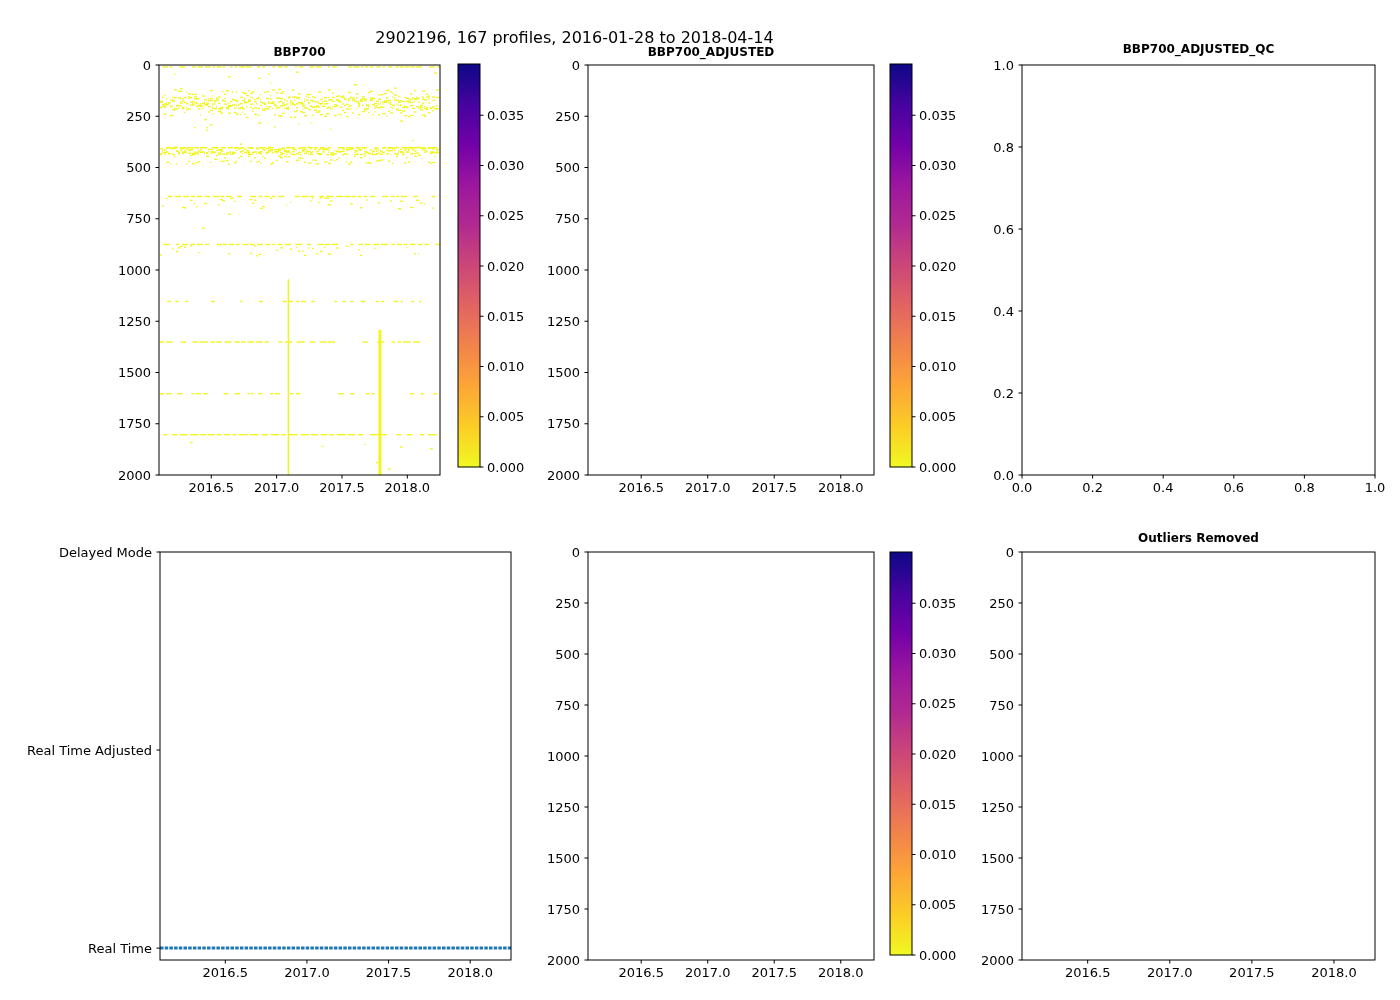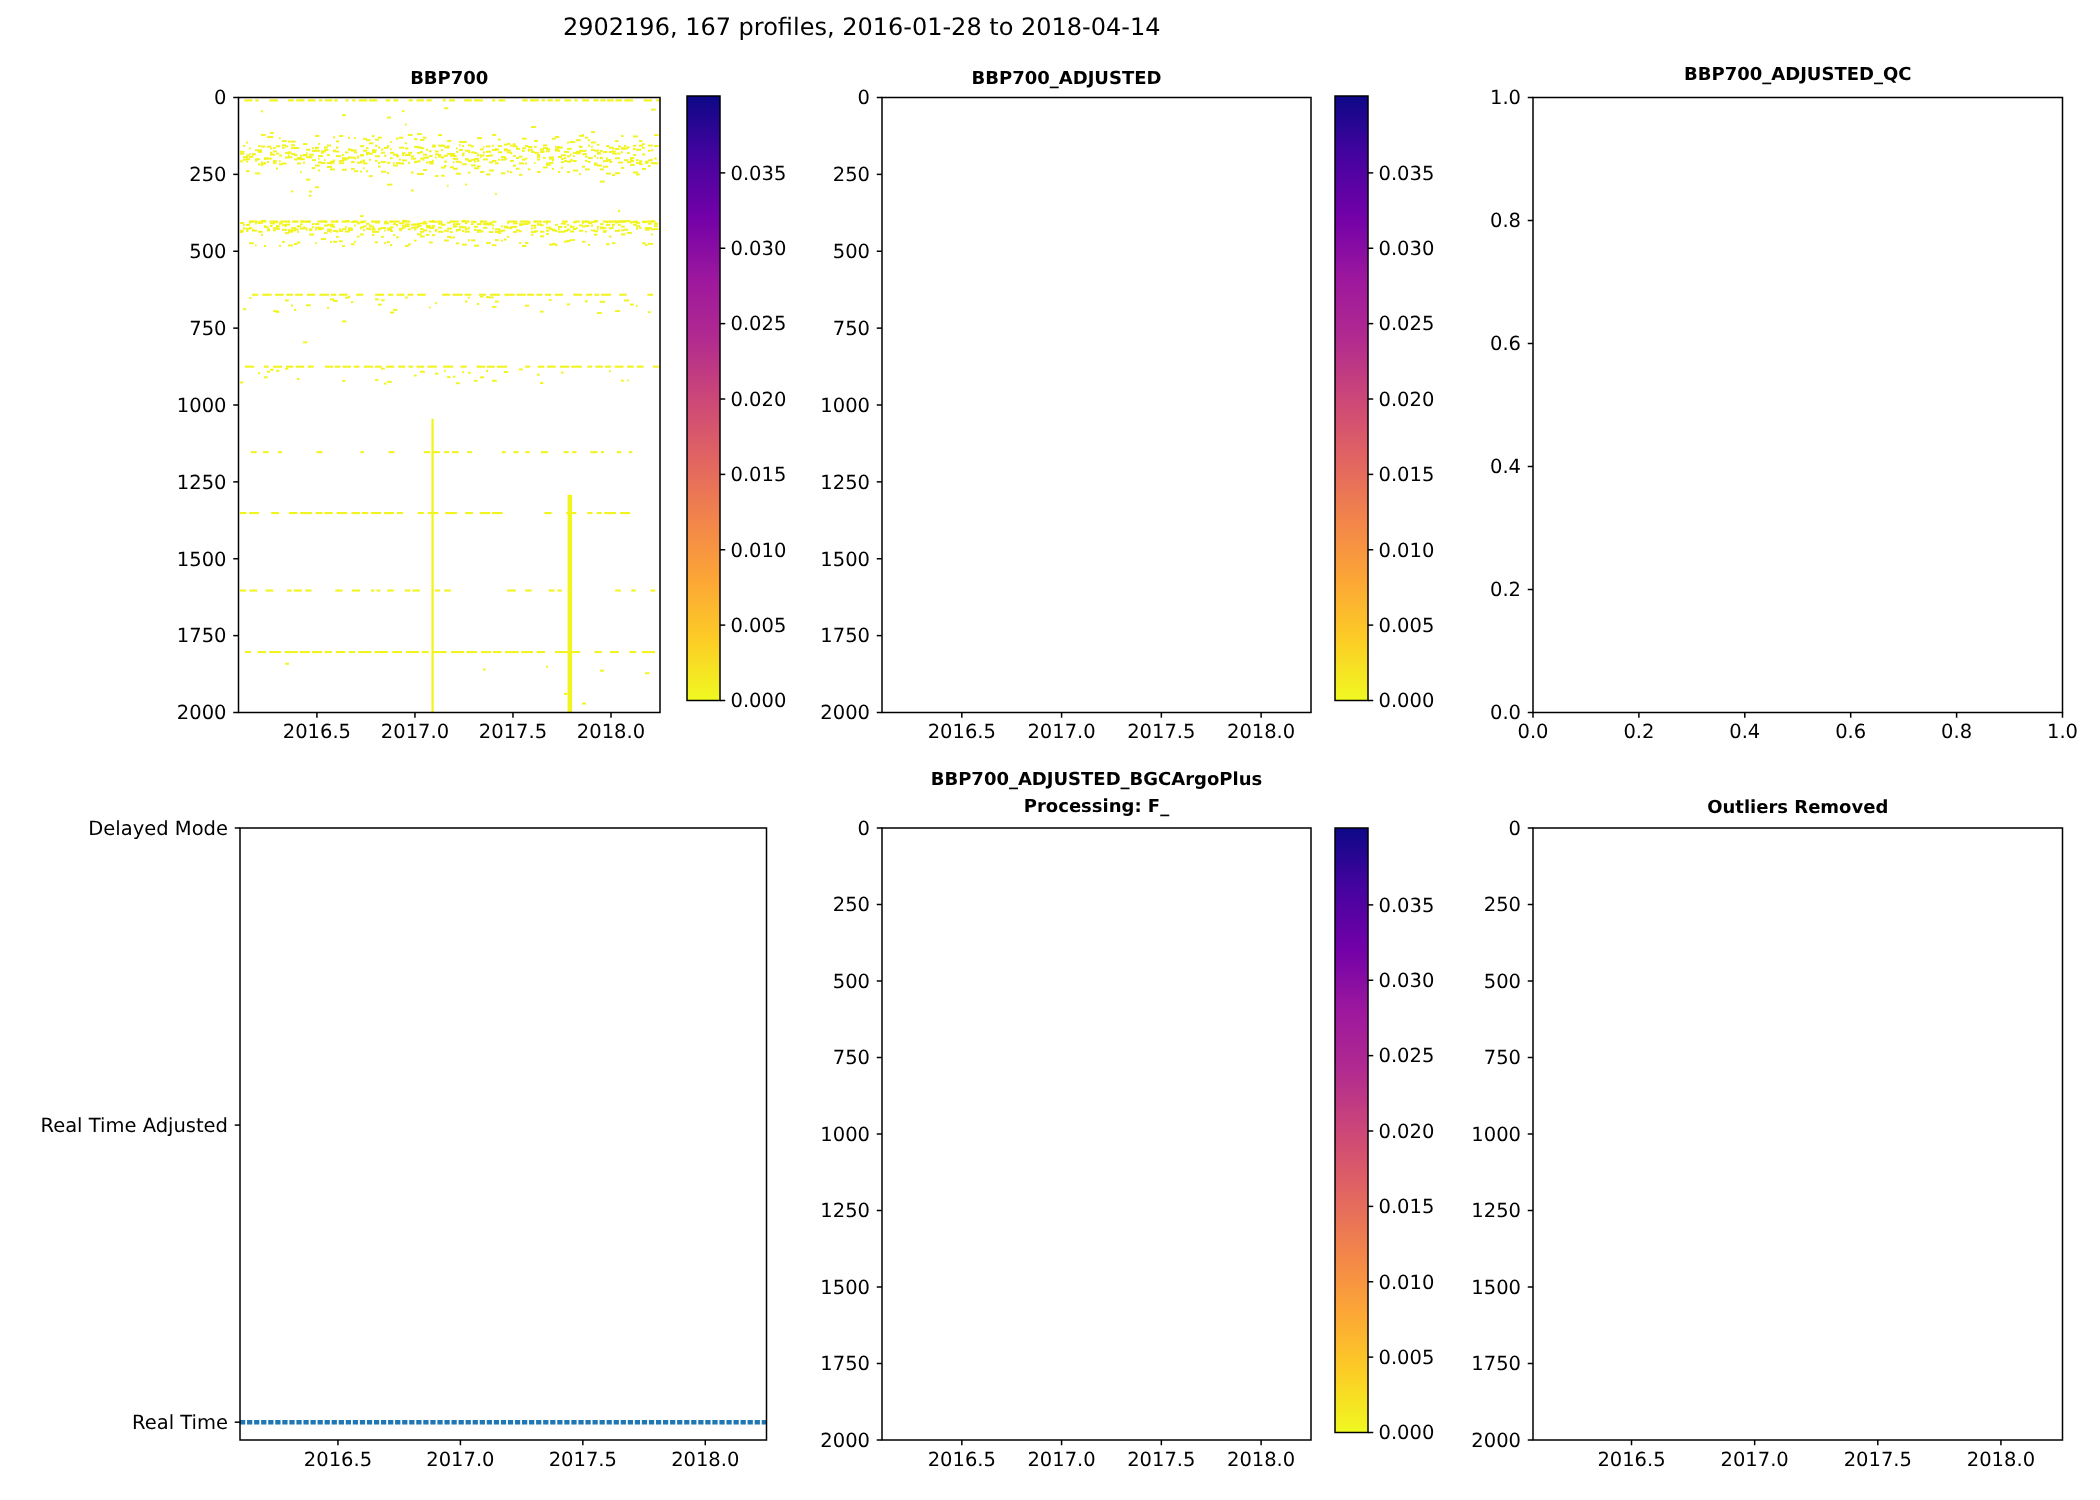--- a/index.html
+++ b/index.html
@@ -1,20 +1,20 @@
 <!DOCTYPE html>
 <html><head>
 <meta charset="utf-8">
 <style>
   html,body{margin:0;padding:0;background:#fff;}
   body{width:1400px;height:1000px;font-family:"DejaVu Sans","Liberation Sans",sans-serif;}
   .fig{position:relative;width:1400px;height:1000px;background:#ffffff;overflow:hidden;}
   .fig svg{position:absolute;left:0;top:0;}
   .suptitle{
-    position:absolute;left:0;top:8px;width:1149px;text-align:center;
+    position:absolute;left:0;top:28px;width:1149px;text-align:center;
     font-size:16px;color:#000;
   }
   .ptitle{
     position:absolute;text-align:center;font-size:12px;line-height:18px;
     color:#000;white-space:pre-line;font-weight:bold;
   }
   #t-p1{left:159px;top:43px;width:281px;}
   #t-p2{left:568px;top:43px;width:286px;}
   #t-p3{left:1022px;top:40px;width:353px;}
   #t-p4{left:160px;top:510px;width:351px;}
@@ -1598,16 +1598,14 @@
         <line x1="912" x2="915.5" y1="653.5037406483791" y2="653.5037406483791" stroke="#000" stroke-width="1"></line>
         <text x="919" y="658.0037406483791" text-anchor="start" font-size="13" fill="#000" font-family="&quot;DejaVu Sans&quot;,&quot;Liberation Sans&quot;,sans-serif">0.030</text>
         <line x1="912" x2="915.5" y1="603.2543640897754" y2="603.2543640897754" stroke="#000" stroke-width="1"></line>
         <text x="919" y="607.7543640897754" text-anchor="start" font-size="13" fill="#000" font-family="&quot;DejaVu Sans&quot;,&quot;Liberation Sans&quot;,sans-serif">0.035</text>
       </g>
     </svg>
   <div class="suptitle">2902196, 167 profiles, 2016-01-28 to 2018-04-14</div>
   <div class="ptitle" id="t-p1">BBP700</div>
   <div class="ptitle" id="t-p2">BBP700_ADJUSTED</div>
   <div class="ptitle" id="t-p3">BBP700_ADJUSTED_QC</div>
-  <div class="ptitle" id="t-p5">BBP700_ADJUSTED_BGCArgoPlus
-Processing: F_</div>
   <div class="ptitle" id="t-p6">Outliers Removed</div>
 </div>
 
 </body></html>

